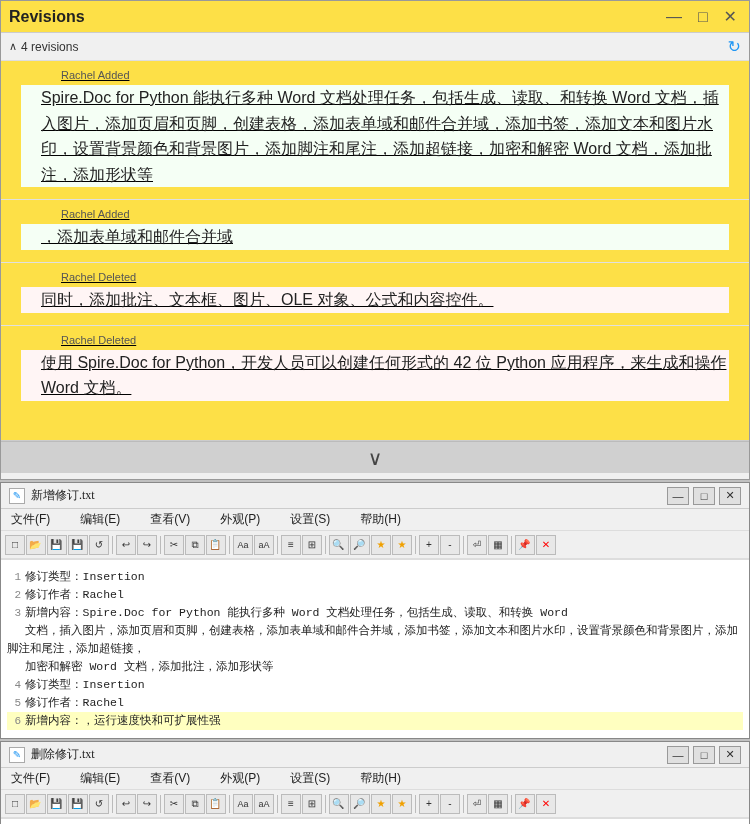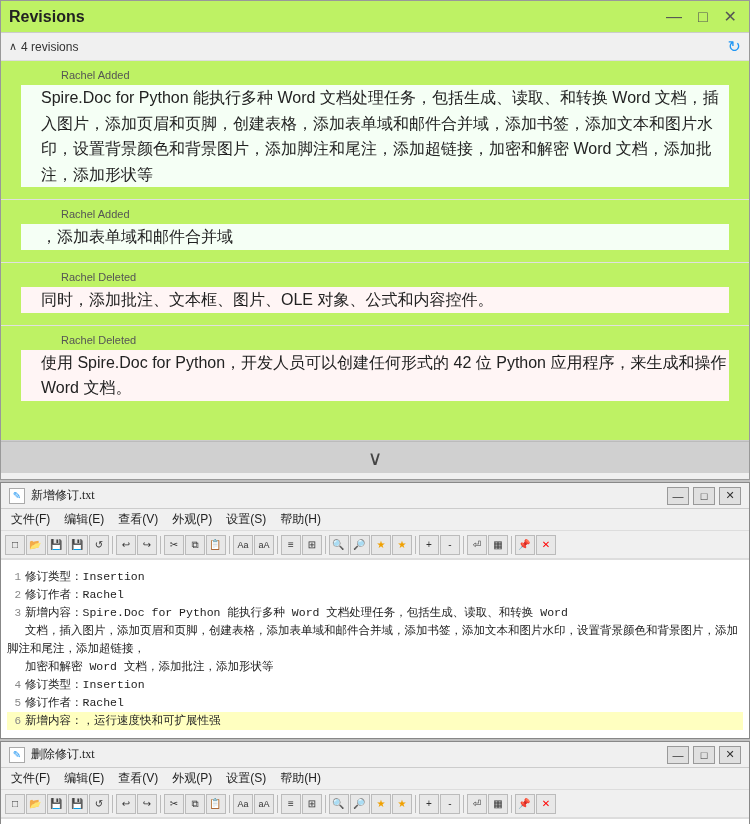--- a/index.html
+++ b/index.html
@@ -7,21 +7,21 @@
 
     
     .revisions-panel {
       width: 750px;
       height: 480px;
       background: #f0f0f0;
       border: 1px solid #999;
       position: relative;
     }
     .revisions-titlebar {
-      background: #bef264;
+      background: #fde047;
       padding: 4px 8px;
       display: flex;
       align-items: center;
       justify-content: space-between;
       border-bottom: 1px solid #ccc;
       height: 32px;
     }
     .revisions-title {
       font-size: 16px;
       font-weight: bold;
@@ -55,26 +55,27 @@
       gap: 4px;
     }
     .refresh-btn {
       color: #2196f3;
       font-size: 16px;
       cursor: pointer;
     }
 
     
     .revisions-content {
-      background: #bef264;
+      background: #fde047;
       margin: 0;
       padding: 0;
       height: calc(480px - 60px - 40px);
       overflow-y: auto;
       border-bottom: 1px solid #ccc;
+      text-decoration: underline;
     }
     .revision-block {
       padding: 8px 20px 12px 20px;
     }
     .revision-author {
       font-size: 11px;
       color: #555;
       margin-bottom: 4px;
       padding-left: 40px;
     }
@@ -164,21 +165,21 @@
       cursor: pointer;
       color: #333;
     }
     .win-btn.close { background: #e0e0e0; }
 
     
     .notepad-menubar {
       background: #f0f0f0;
       padding: 2px 4px;
       display: flex;
-      gap: 2px;
+      gap: 18px;
       height: 22px;
       align-items: center;
       border-bottom: 1px solid #ddd;
     }
     .menu-item {
       font-size: 12px;
       color: #222;
       padding: 1px 6px;
       cursor: pointer;
     }

